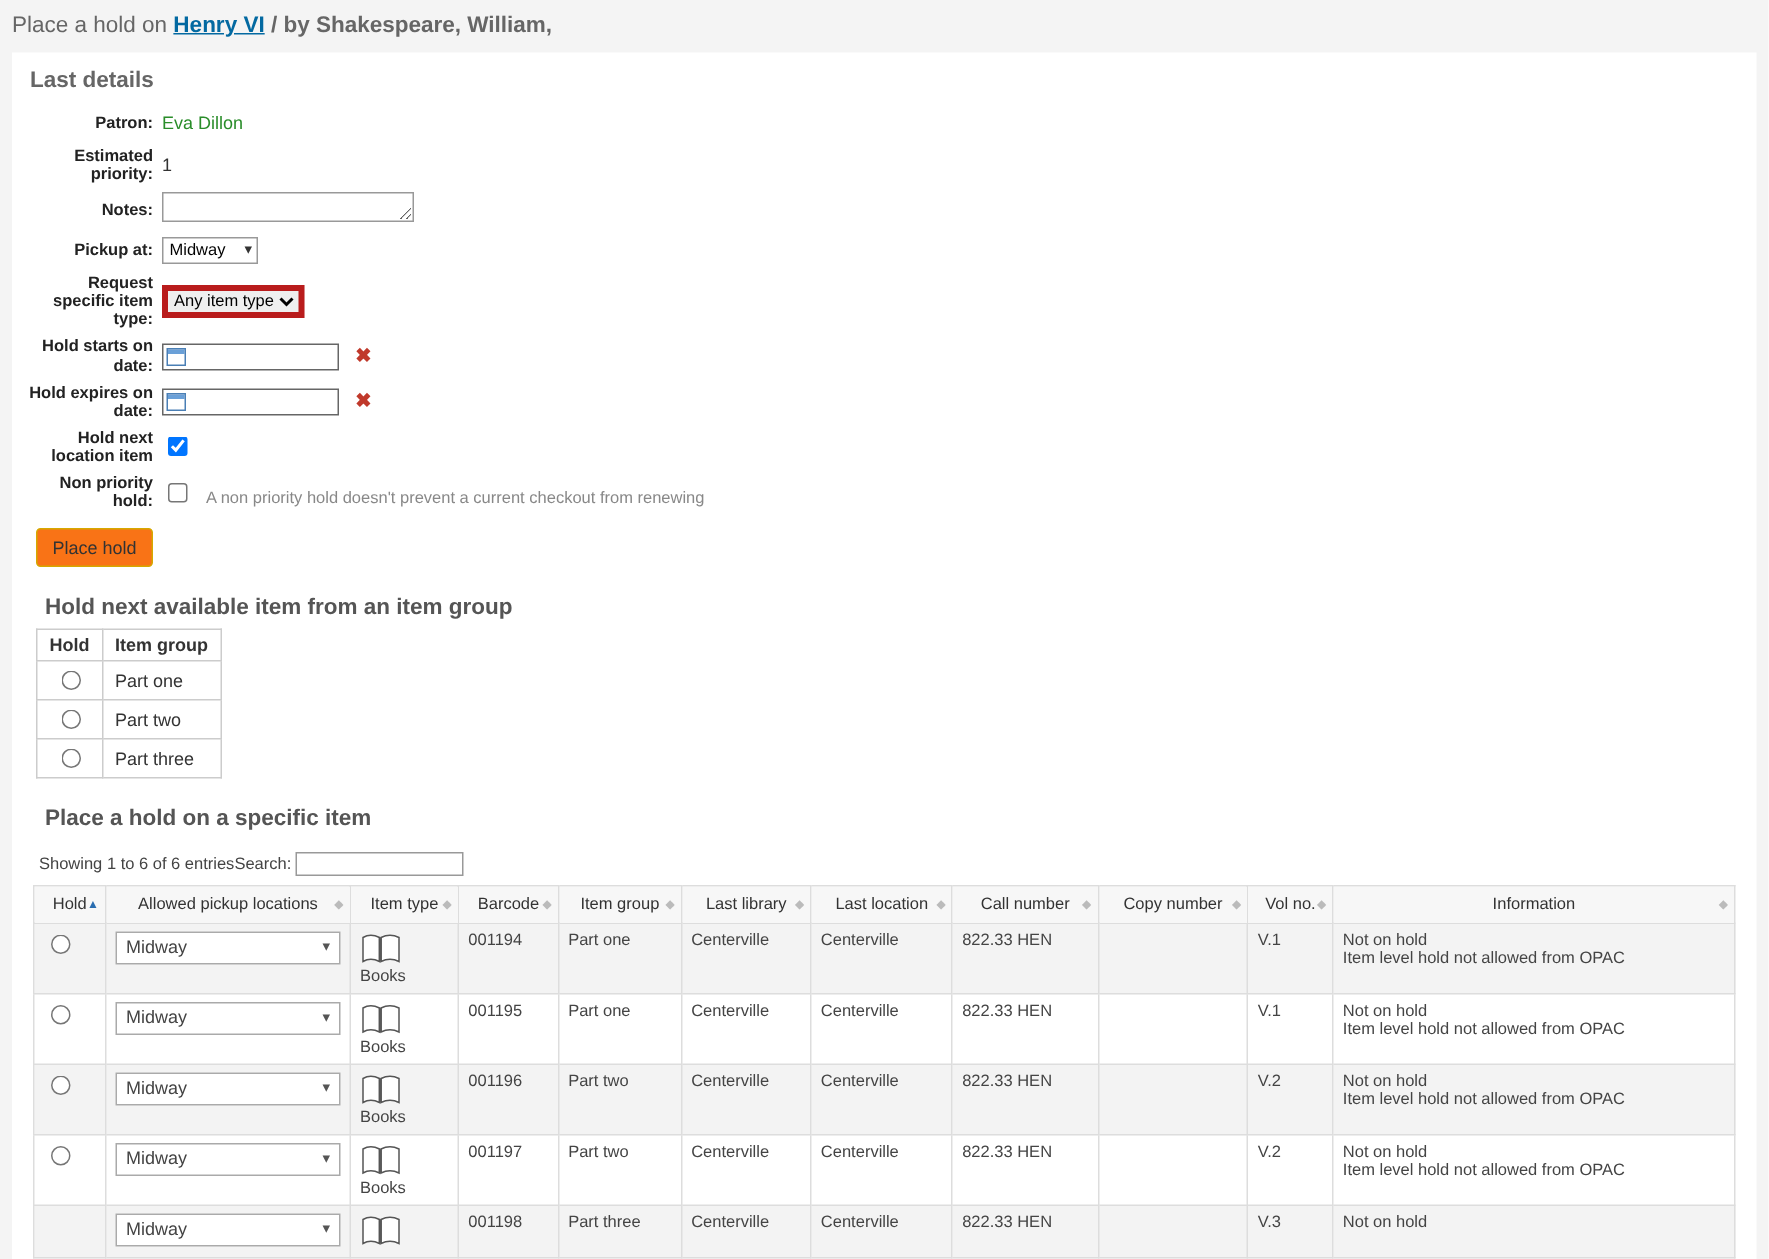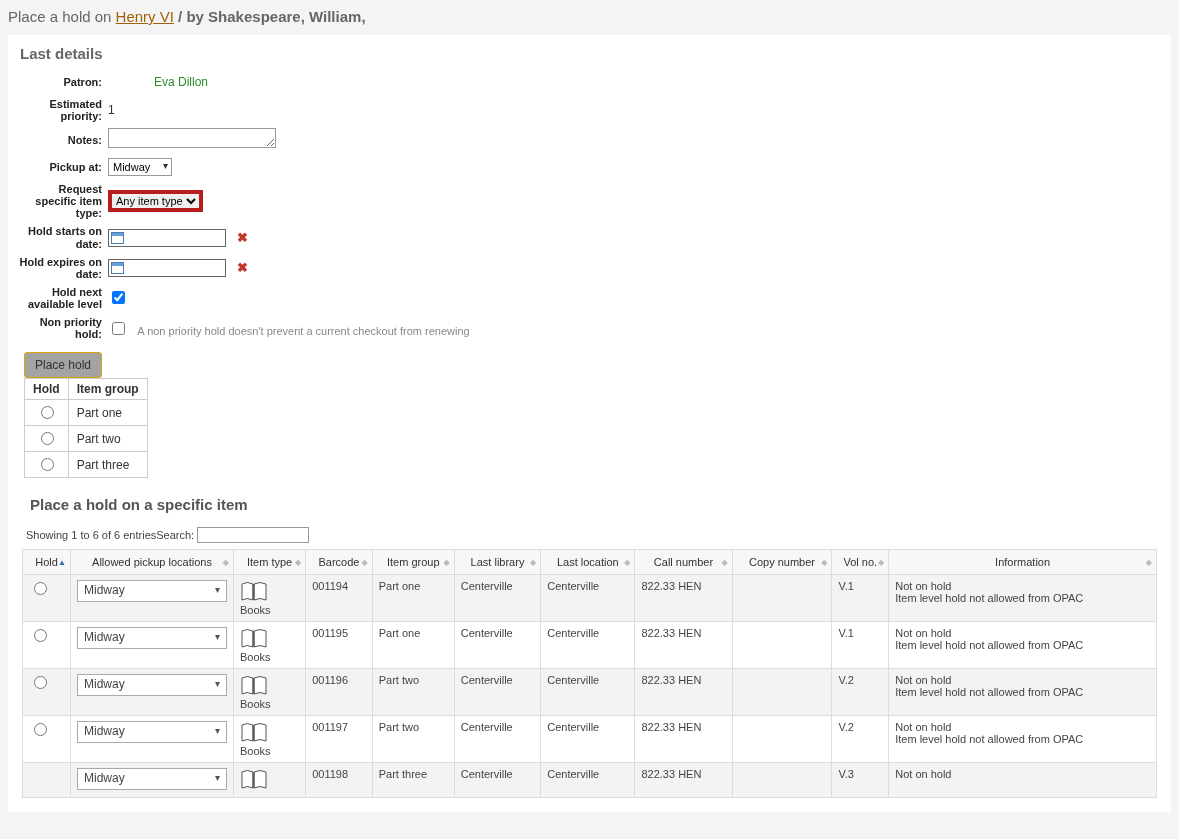--- a/index.html
+++ b/index.html
@@ -17,21 +17,21 @@
     font-size: 20px;
     margin: 4px 0 2px 0;
     font-weight: bold;
     color: #333;
   }
   .subhead {
     font-size: 15px;
     color: #666;
     margin-bottom: 10px;
   }
-  .subhead .title-link { color: #a16207; font-weight: normal; }
+  .subhead .title-link { color: #0369a1; font-weight: bold; }
   .subhead .after { color: #666; font-weight: bold; text-align: center; }
   .panel {
     background: #fff;
     padding: 8px 8px 14px 8px;
     margin-top: 4px;
   }
   .panel h2 {
     font-size: 15px;
     color: #666;
     margin: 2px 0 10px 4px;
@@ -46,21 +46,21 @@
   .form-row .lbl {
     width: 92px;
     text-align: right;
     font-size: 11px;
     font-weight: bold;
     color: #222;
     padding-right: 6px;
     line-height: 1.1;
   }
   .form-row .val { font-size: 12px; }
-  .form-row .val a { color: #2a8d2a; text-decoration: none; margin-left: 46px; }
+  .form-row .val a { color: #2a8d2a; text-decoration: none; }
   textarea.notes {
     width: 168px; height: 20px; resize: both; font-size: 12px;
     border: 1px solid #999;
   }
   select.pickup {
     font-size: 11px; padding: 2px 20px 2px 4px;
     border: 1px solid #999; background:#fff;
     appearance: none; position: relative;
   }
   .select-wrap { position: relative; display:inline-block; }
@@ -76,21 +76,21 @@
   .date-wrap::before {
     content:""; position:absolute; left:3px; top:3px; width:11px; height:10px;
     border:1px solid #4a7fb5; background:linear-gradient(#6aa0d8,#6aa0d8 3px,#fff 3px);
   }
   .clear-x {
     display:inline-block; width:14px; height:14px; margin-left:6px; cursor:pointer;
     color:#c0392b; font-weight:bold; font-size:13px; line-height:14px; text-align:center;
   }
   .hint { color:#888; font-size:11px; margin-left:6px; }
   .btn {
-    display:inline-block; background:#a3a3a3; border:1px solid #d6a800;
+    display:inline-block; background:#f97316; border:1px solid #d6a800;
     color:#333; font-size:12px; padding:5px 10px; border-radius:3px;
     cursor:pointer; margin:6px 0 0 8px;
   }
   h3.section {
     font-size:15px; color:#555; font-weight:bold; margin:18px 0 6px 14px;
   }
   
   table.ig {
     border-collapse: collapse; margin-left:8px; font-size:12px;
   }
@@ -192,33 +192,34 @@
       </div>
     </div>
     <div class="form-row">
       <div class="lbl">Hold expires on date:</div>
       <div class="val">
         <span class="date-wrap"><input type="text" class="date-input" style=""></span>
         <span class="clear-x">✖</span>
       </div>
     </div>
     <div class="form-row">
-      <div class="lbl">Hold next available level</div>
+      <div class="lbl">Hold next location item</div>
       <div class="val"><input type="checkbox" checked="" style=""></div>
     </div>
     <div class="form-row">
       <div class="lbl">Non priority hold:</div>
       <div class="val">
         <input type="checkbox" style="">
         <span class="hint">A non priority hold doesn't prevent a current checkout from renewing</span>
       </div>
     </div>
 
     <button class="btn">Place hold</button>
 
+    <h3 class="section">Hold next available item from an item group</h3>
     <table class="ig">
       <thead>
         <tr>
           <th>Hold</th>
           <th>Item group</th>
         </tr>
       </thead>
       <tbody id="ig-body">
           <tr>
             <td class="radio"><input type="radio" name="ig" style=""></td>

